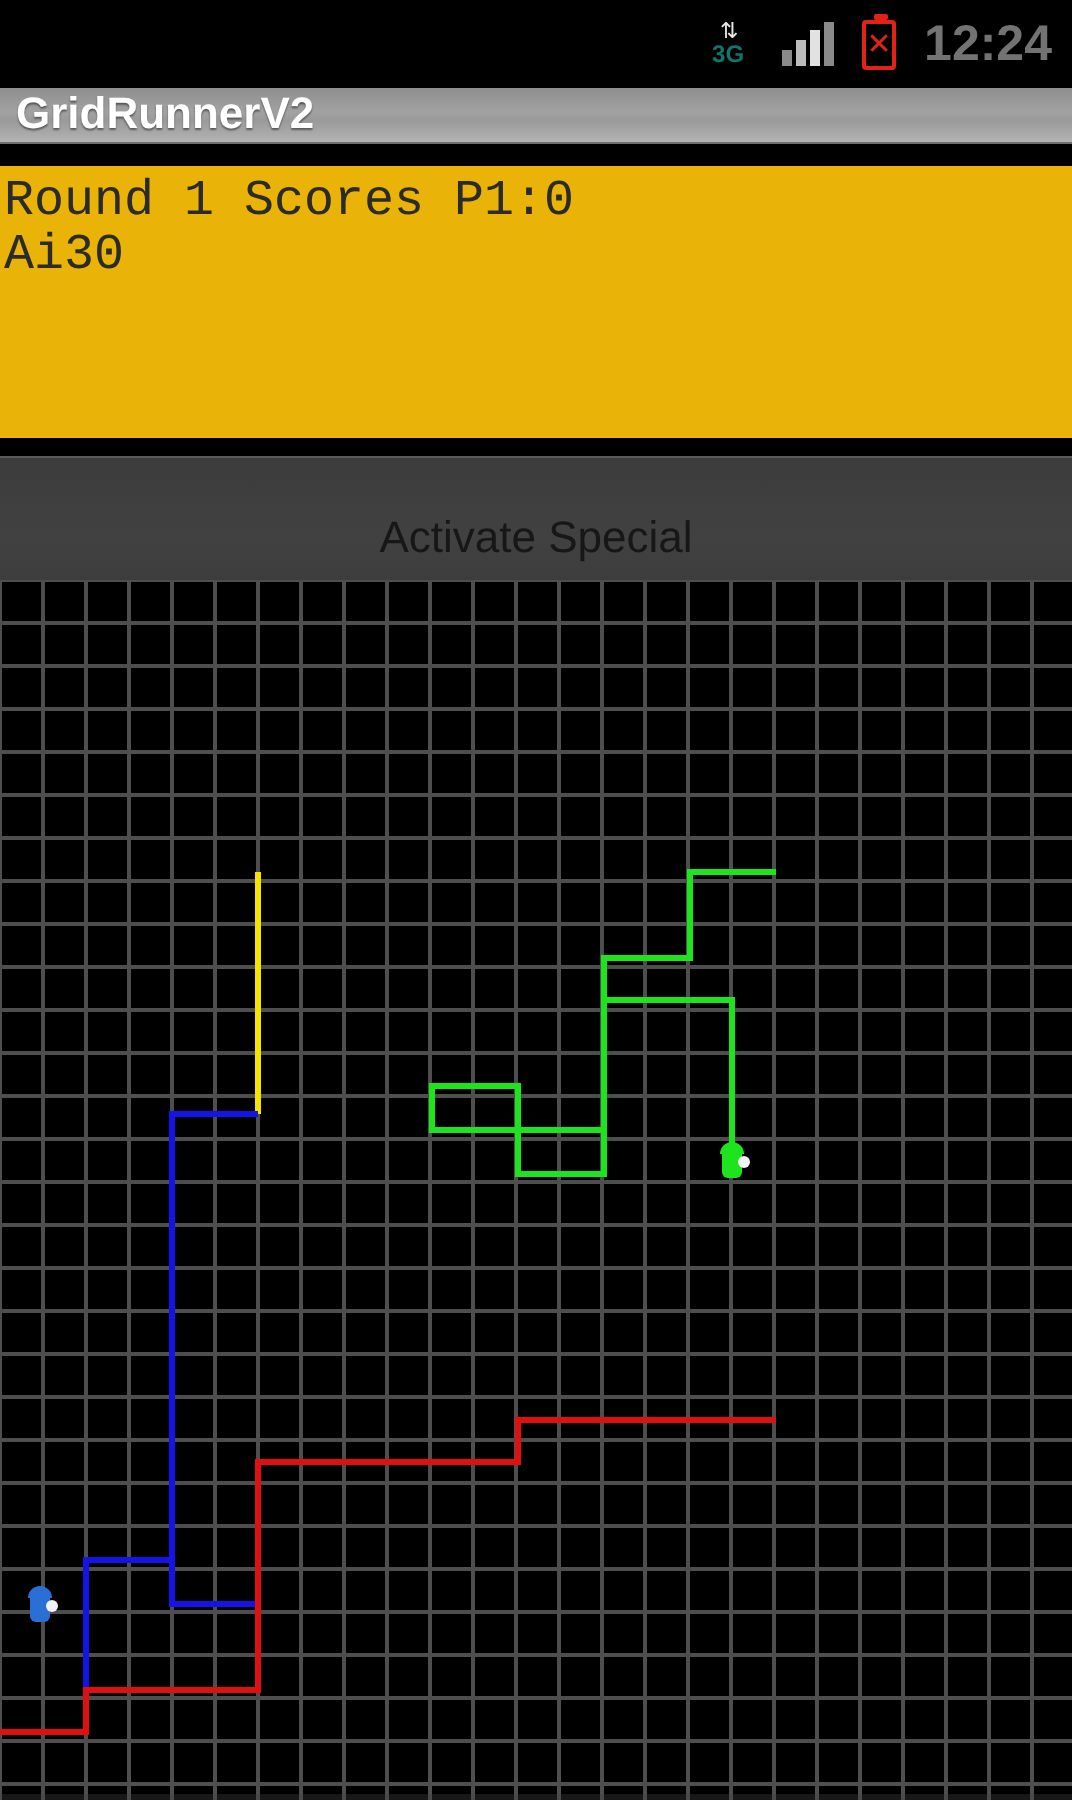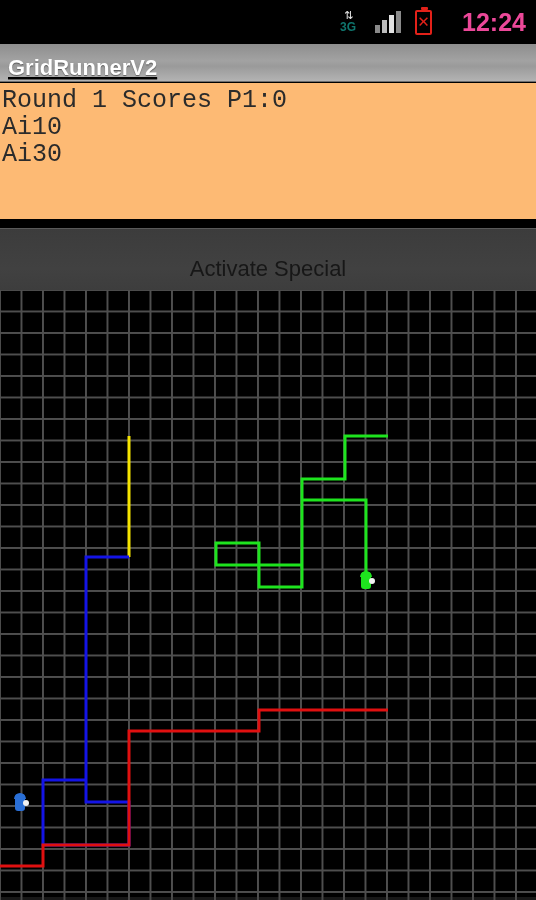--- a/index.html
+++ b/index.html
@@ -93,55 +93,54 @@
     position: absolute;
     inset: 0;
     color: #e32119;
     font-size: 15px;
     line-height: 20px;
     text-align: center;
     font-weight: bold;
     font-family: "DejaVu Sans", sans-serif;
   }
   .status-time {
-    color: #ec4899;
+    color: #737373;
     font-size: 25px;
     font-weight: bold;
     letter-spacing: 0px;
-    margin-left: 16px;
+    margin-left: 0;
     font-family: "Liberation Sans", sans-serif;
   }
 
   
   .titlebar {
     position: absolute;
     left: 0; top: 44px;
-    width: 536px; height: 38px;
+    width: 536px; height: 28px;
     background: linear-gradient(180deg, #8e8e8e 0%, #a2a2a2 45%, #9a9a9a 60%, #b3b3b3 100%);
     border-bottom: 1px solid #6e6e6e;
     box-sizing: border-box;
     display: flex;
-    align-items: flex-end;
-    text-decoration: underline;
+    align-items: flex-start;
   }
   .titlebar .title {
     color: #ffffff;
     font-size: 22px;
     font-weight: bold;
     padding-left: 8px;
     text-shadow: 0 1px 1px rgba(0,0,0,.45);
     font-family: "Liberation Sans", sans-serif;
   }
 
   
   .scorepanel {
     position: absolute;
     left: 0; top: 83px;
     width: 536px; height: 136px;
-    background: #fdba74;
+    background: #eab308;
     box-sizing: border-box;
     padding: 4px 0 0 2px;
   }
   .scoreline {
     color: #2b2b2b;
     font-family: "Liberation Mono", "DejaVu Sans Mono", monospace;
     font-size: 25px;
     line-height: 27px;
     white-space: pre;
   }
@@ -220,21 +219,20 @@
       <div class="status-time">12:24</div>
     </div>
   </div>
 
   <div class="titlebar">
     <div class="title">GridRunnerV2</div>
   </div>
 
   <div class="scorepanel">
     <div class="scoreline">Round 1 Scores P1:0</div>
-    <div class="scoreline">Ai10</div>
     <div class="scoreline">Ai30</div>
   </div>
 
   <div class="special-btn">Activate Special</div>
 
   <div class="board">
     <div class="gridlayer"></div>
     <svg id="board-svg" viewBox="0 0 536 610" preserveAspectRatio="none">
         <polyline points="129,146 129,267" fill="none" stroke="#f5e400" stroke-width="3" stroke-linecap="butt" stroke-linejoin="miter"></polyline>
         <polyline points="388,146 345,146 345,189 302,189 302,275 259,275 259,253 216,253 216,275 259,275 259,297 302,297 302,210 366,210 366,296" fill="none" stroke="#1ee41e" stroke-width="3" stroke-linecap="butt" stroke-linejoin="miter"></polyline>

